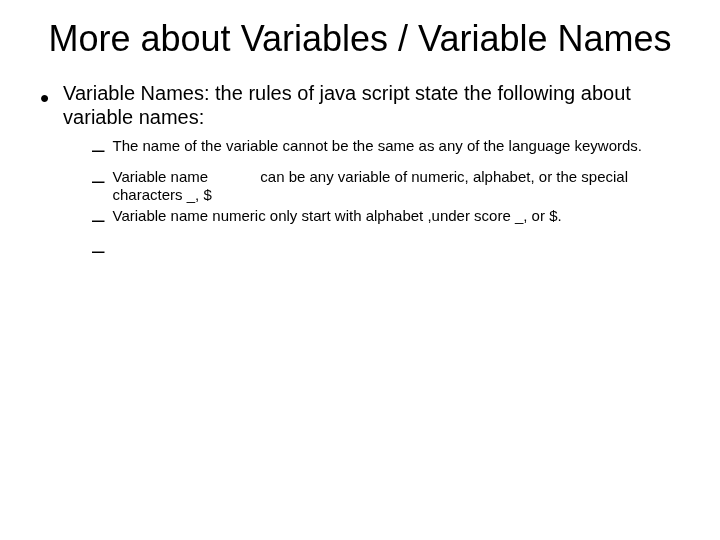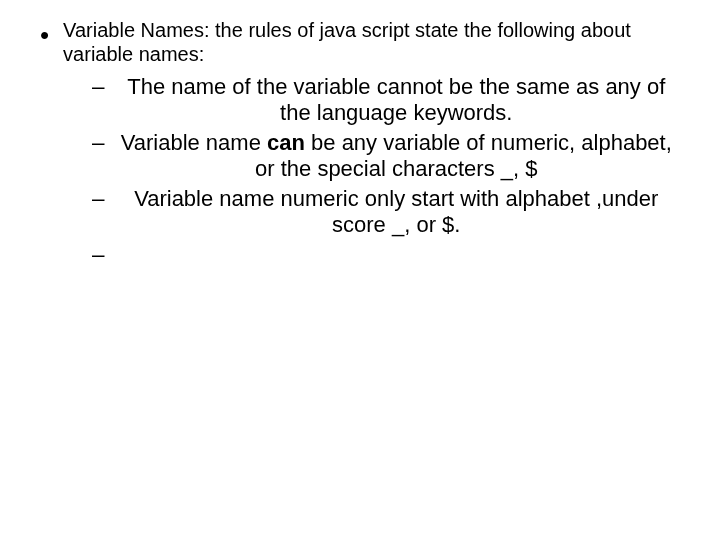--- a/index.html
+++ b/index.html
@@ -47,33 +47,34 @@
     display: flex;
     margin: 0 0 4px 0;
   }
   .bullet-l2 .dash {
     flex: 0 0 auto;
     font-size: 22.5px;
     line-height: 1.18;
     margin-right: 8px;
   }
   .bullet-l2 .txt {
-    font-size: 22px;
+    font-size: 15px;
     line-height: 1.18;
-    text-align: center;
   }
   .bold {
-    font-weight: bold;
+    font-weight: normal;
+    margin-left: 48px;
   }
 </style>
 </head>
 <body>
 
 <div class="slide">
 
+  <h1 class="title">More about Variables / Variable Names</h1>
 
   <div class="bullet-l1">
     <span class="dot">•</span>
     <span class="txt">Variable Names: the rules of java script state the following about variable names:</span>
   </div>
 
   <div class="sublist">
 
     <div class="bullet-l2">
       <span class="dash">–</span>

